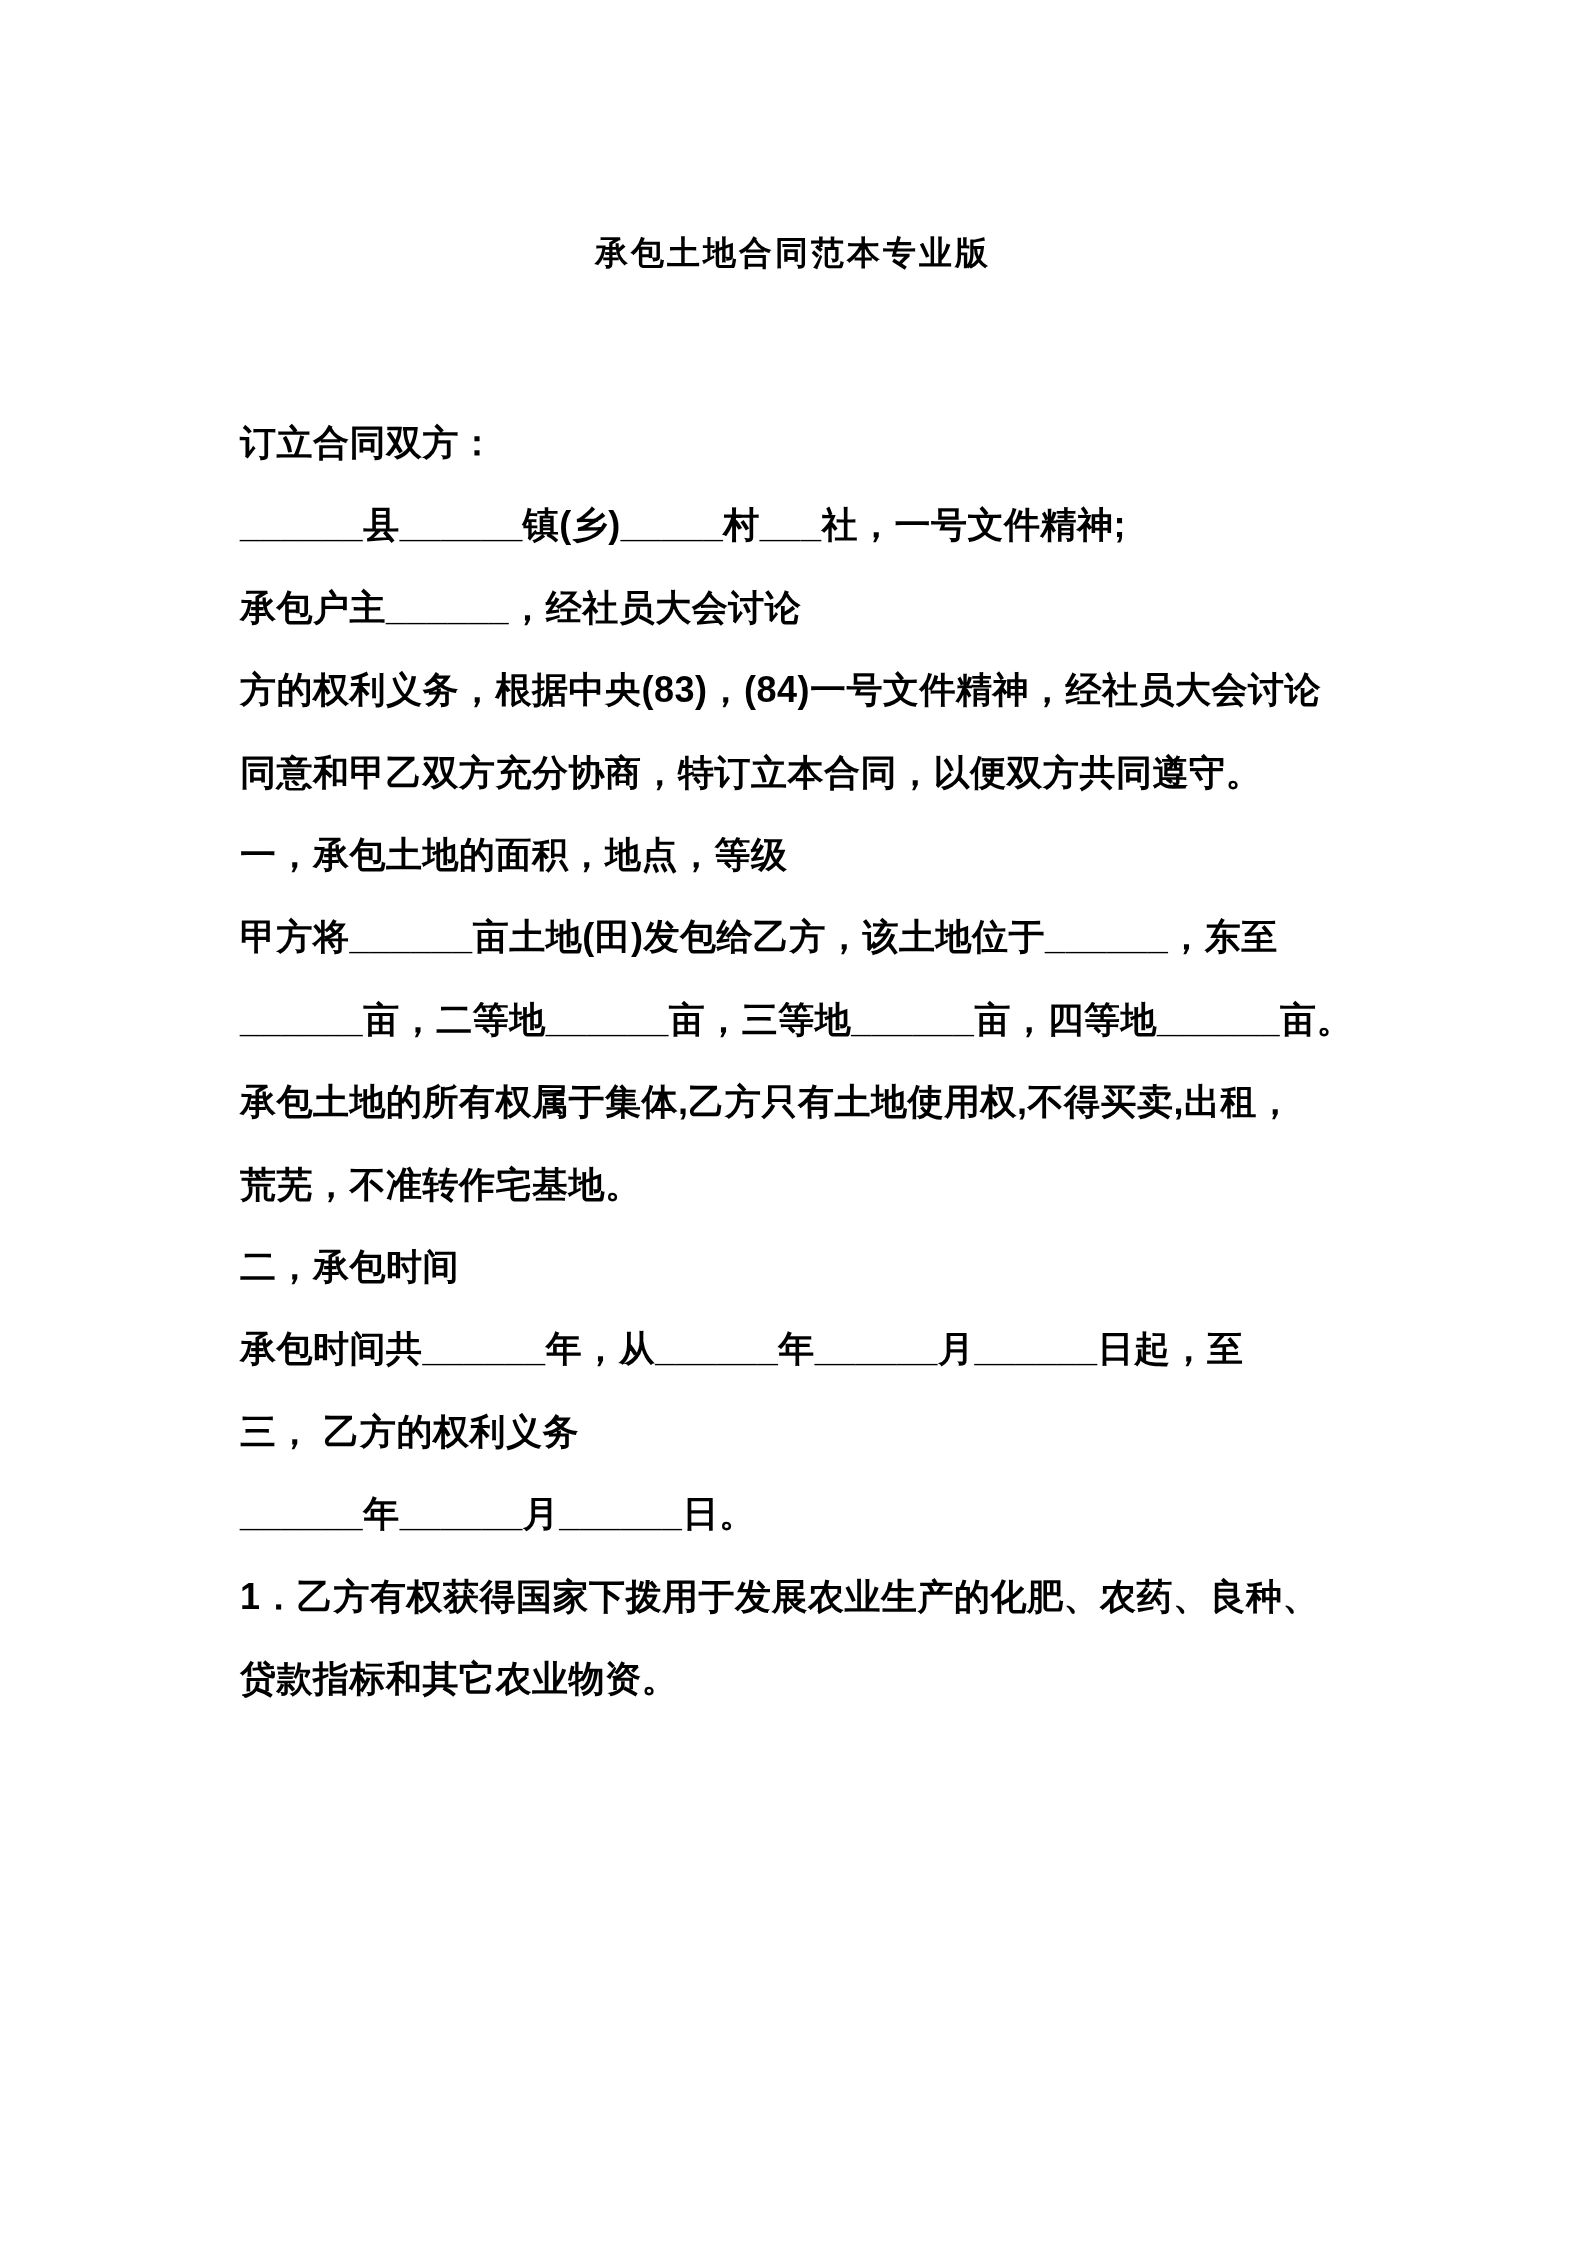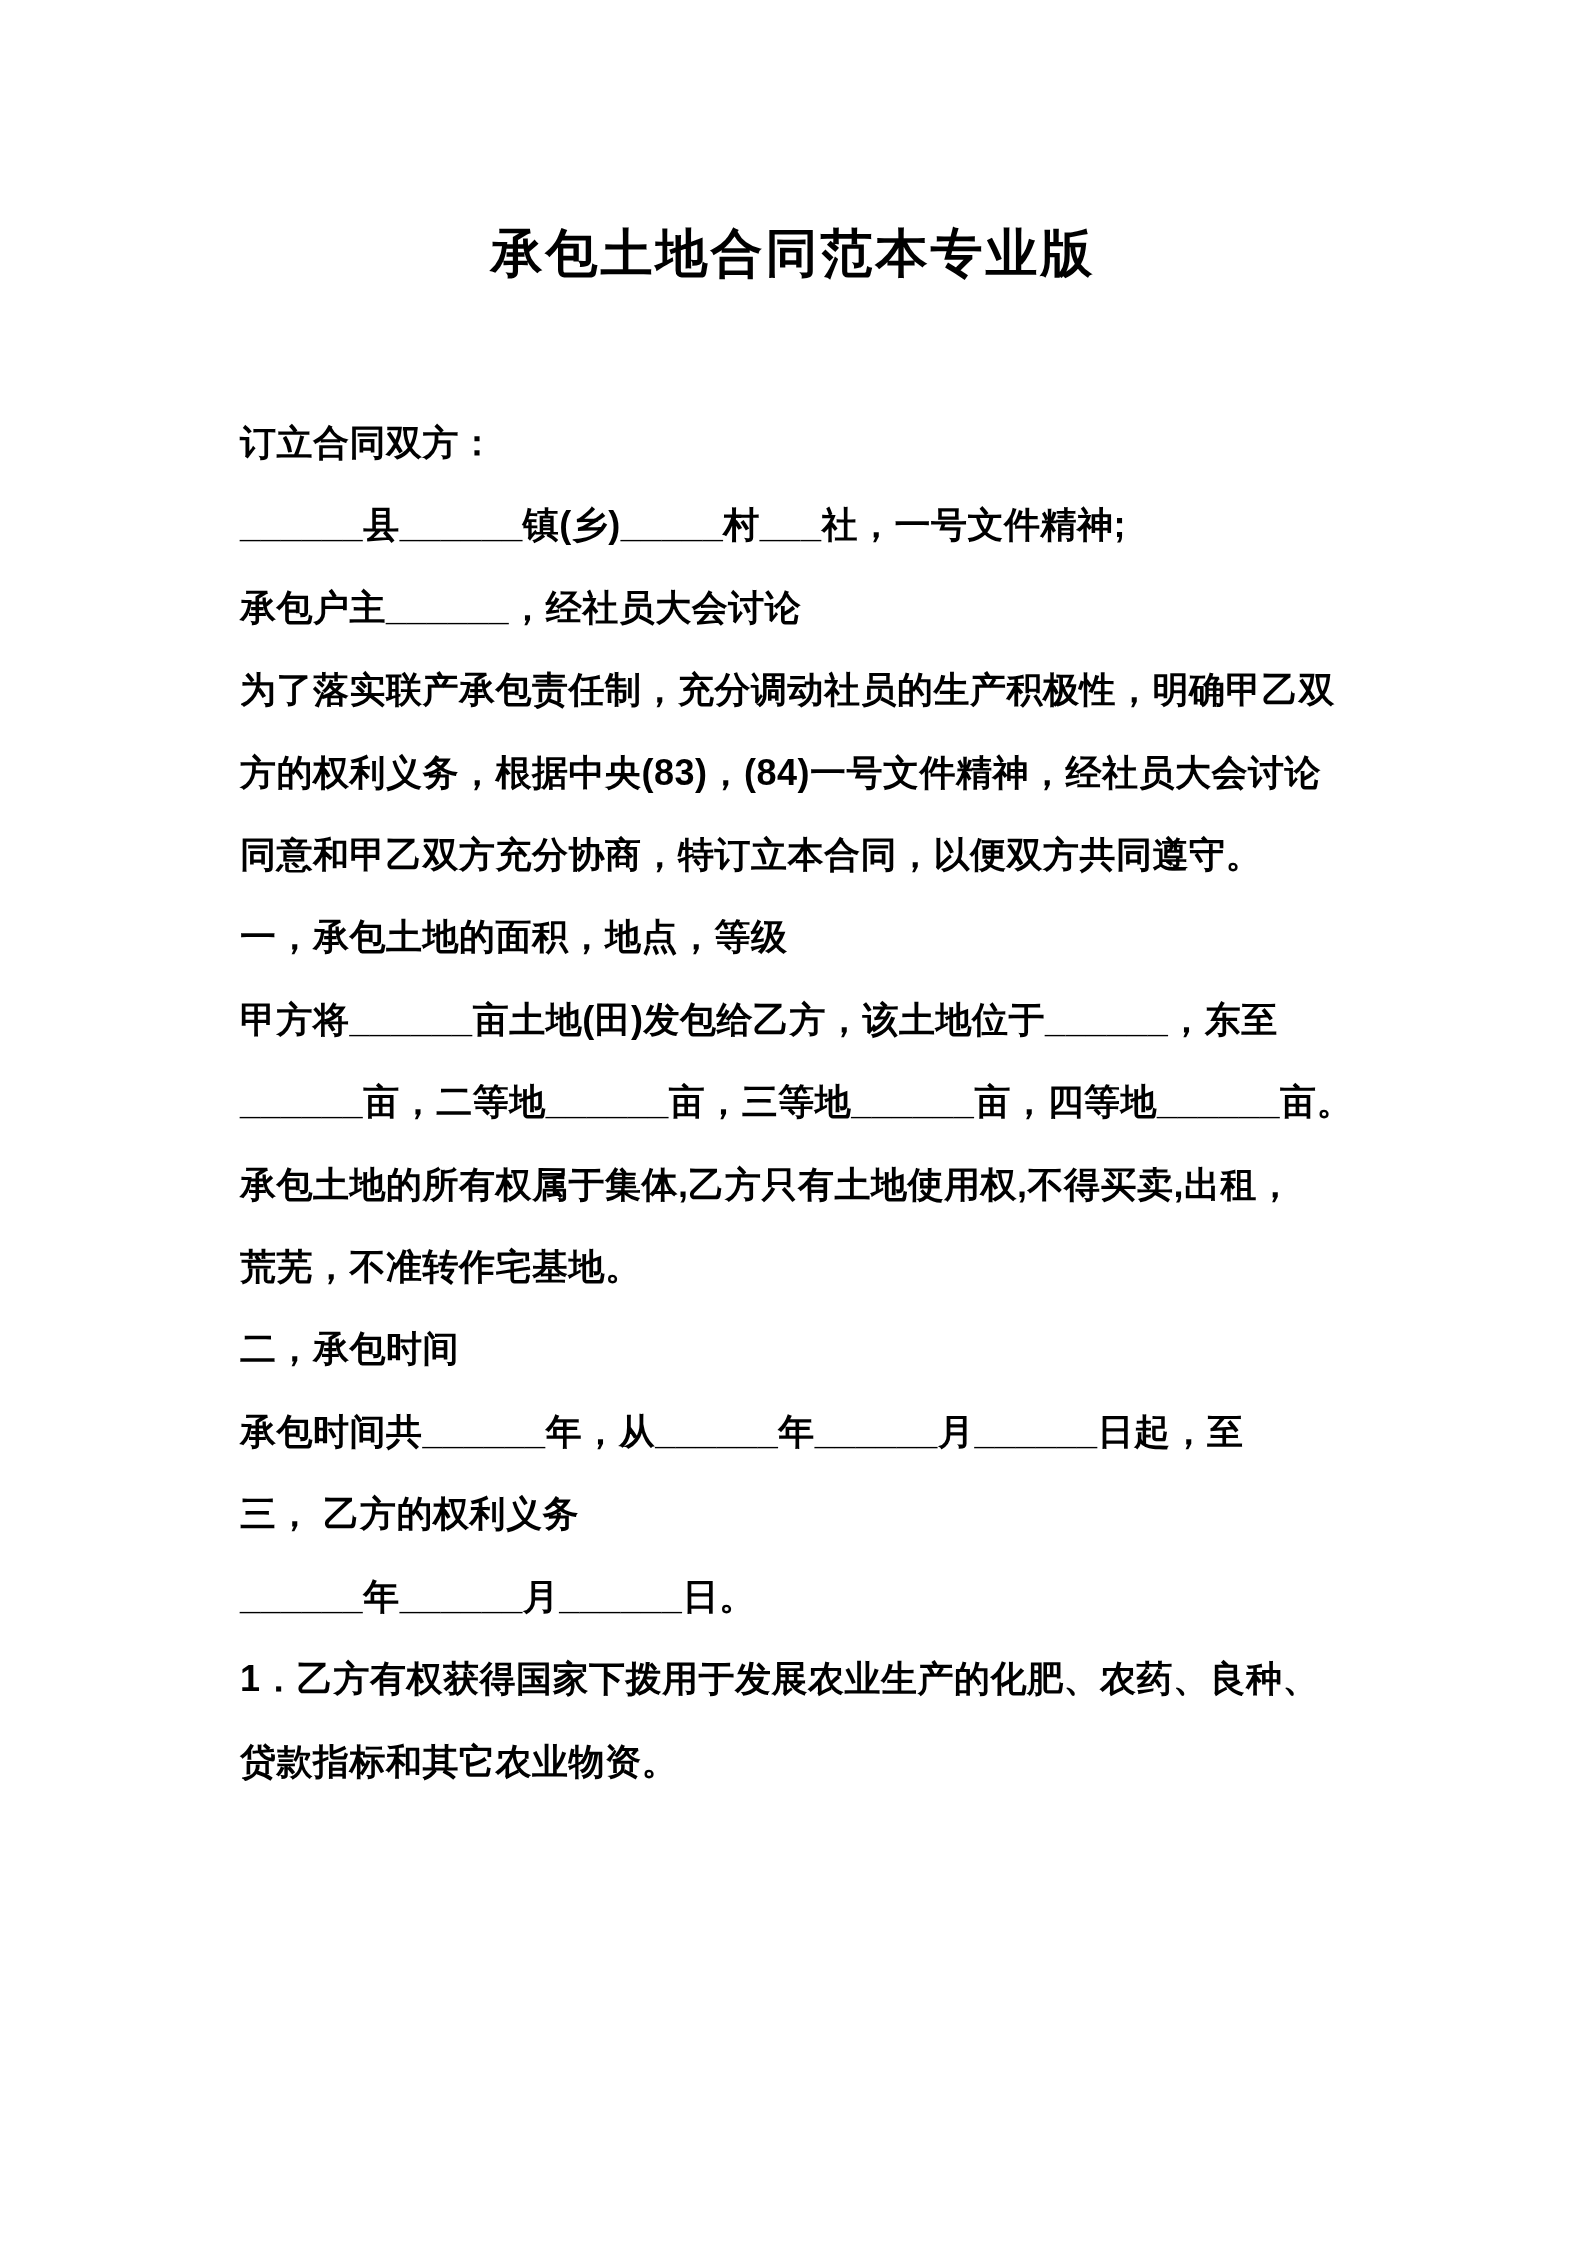--- a/index.html
+++ b/index.html
@@ -18,21 +18,21 @@
   .page {
     width: 100%;
     height: 100%;
     box-sizing: border-box;
     padding-top: 222px;
   }
   .doc-title {
     margin: 0;
     padding: 0;
     text-align: center;
-    font-size: 52px;
+    font-size: 33px;
     line-height: 62px;
     letter-spacing: 3px;
     font-weight: bold;
     color: #000000;
   }
   .doc-body {
     margin-top: 118px;
     padding-left: 240px;
     padding-right: 104px;
   }
@@ -49,21 +49,20 @@
 </head>
 <body>
 
 <main class="page">
   <h1 class="doc-title">承包土地合同范本专业版</h1>
 
   <div class="doc-body">
       <p class="text-line">订立合同双方：</p>
       <p class="text-line">______县______镇(乡)_____村___社，一号文件精神;</p>
       <p class="text-line">承包户主______，经社员大会讨论</p>
-      <p class="text-line">为了落实联产承包责任制，充分调动社员的生产积极性，明确甲乙双</p>
       <p class="text-line">方的权利义务，根据中央(83)，(84)一号文件精神，经社员大会讨论</p>
       <p class="text-line">同意和甲乙双方充分协商，特订立本合同，以便双方共同遵守。</p>
       <p class="text-line">一，承包土地的面积，地点，等级</p>
       <p class="text-line">甲方将______亩土地(田)发包给乙方，该土地位于______，东至</p>
       <p class="text-line">______亩，二等地______亩，三等地______亩，四等地______亩。</p>
       <p class="text-line">承包土地的所有权属于集体,乙方只有土地使用权,不得买卖,出租，</p>
       <p class="text-line">荒芜，不准转作宅基地。</p>
       <p class="text-line">二，承包时间</p>
       <p class="text-line">承包时间共______年，从______年______月______日起，至</p>
       <p class="text-line">三， 乙方的权利义务</p>

